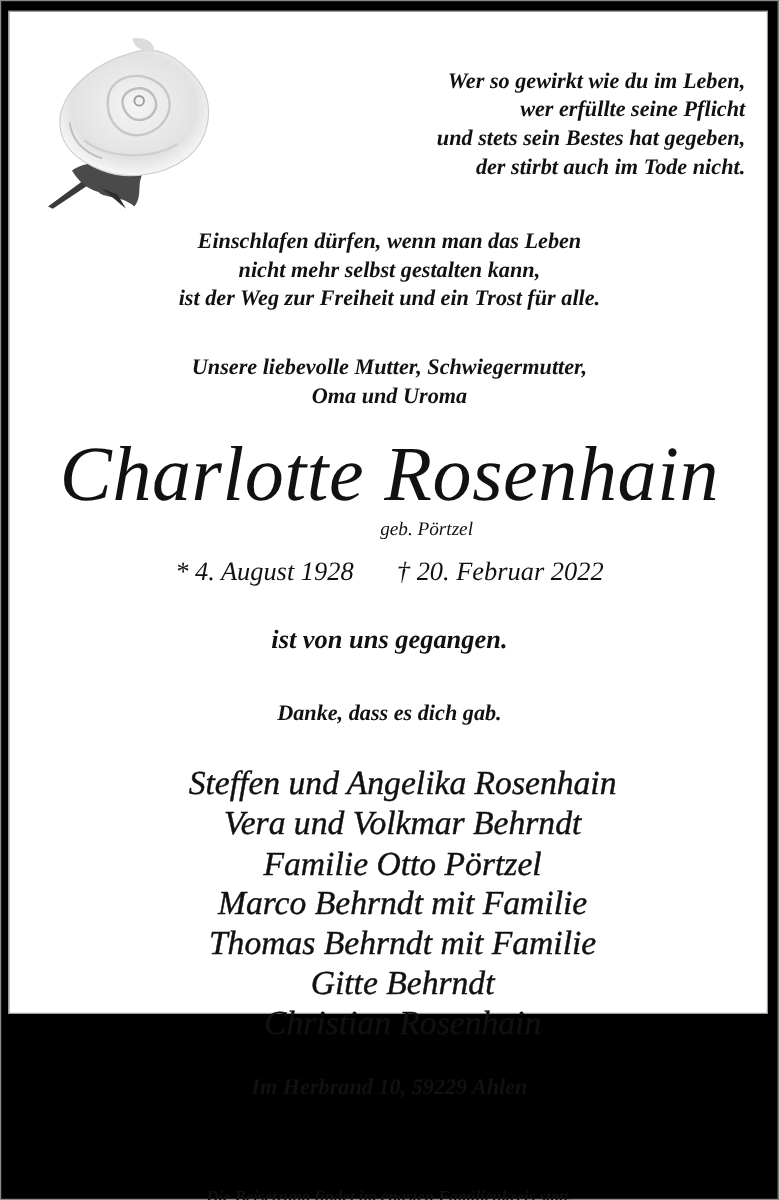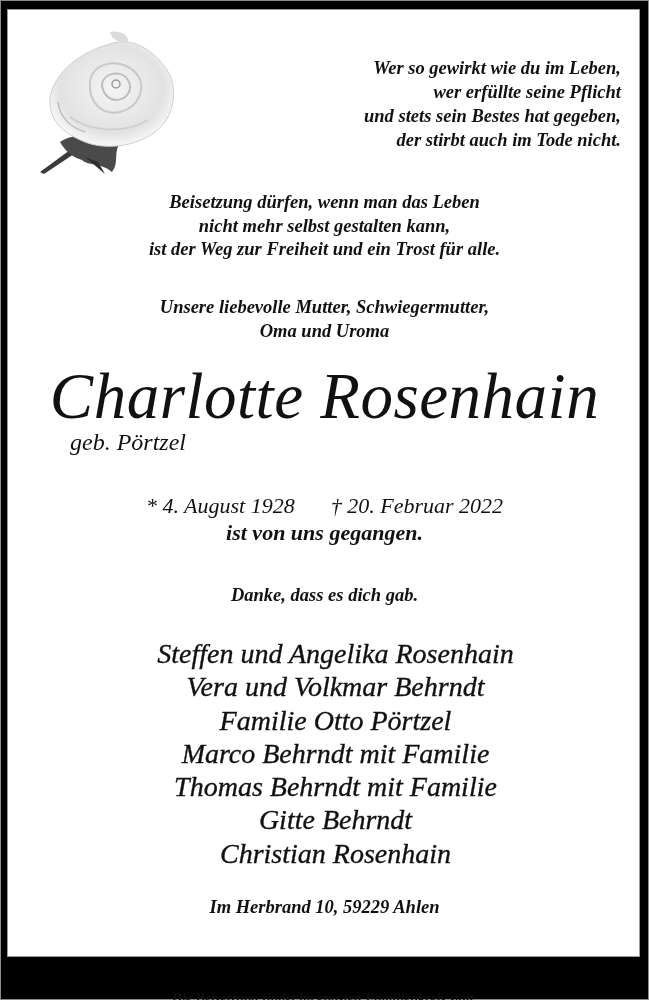--- a/index.html
+++ b/index.html
@@ -4,21 +4,21 @@
   <style>
     html, body { margin: 0; padding: 0; background: #ffffff; }
     body { width: 649px; height: 1000px; position: relative; overflow: hidden; }
     .frame {
       position: absolute; left: 0; top: 0; width: 649px; height: 1000px;
       box-sizing: border-box;
       background: #000;
       border: 1px solid #8a8a8a;
     }
     .sheet {
-      position: absolute; left: 7px; top: 9px; width: 633px; height: 948px;
+      position: absolute; left: 7px; top: 9px; width: 633px; height: 836px;
       background: #ffffff;
       border: 1px solid #9a9a9a;
       box-sizing: border-box;
     }
     .serif { font-family: "Liberation Serif", "DejaVu Serif", serif; color: #111; }
     .abs { position: absolute; }
     .center { left: 0; width: 633px; text-align: center; }
 
     .rose { position: absolute; left: 22px; top: 12px; width: 160px; height: 162px; }
 
@@ -30,26 +30,26 @@
       top: 181px; font-size: 18.5px; line-height: 23.5px; font-weight: bold; font-style: italic;
     }
     .intro {
       top: 286px; font-size: 18.5px; line-height: 23.5px; font-weight: bold; font-style: italic;
     }
     .name {
       top: 356px; font-size: 65px; line-height: 60px; font-style: italic; font-weight: normal;
       letter-spacing: 0.5px;
     }
     .maiden {
-      top: 420px; font-size: 24px; line-height: 24px; font-style: italic; left: 0; width: 633px;
-      text-align: left; padding-left: 62px; box-sizing: border-box;
+      top: 420px; font-size: 16px; line-height: 24px; font-style: italic; left: 0; width: 633px;
+      text-align: center; padding-left: 62px; box-sizing: border-box;
     }
     .dates {
       top: 452px; font-size: 22px; line-height: 28px; font-style: italic; font-weight: normal;
-      display: flex; justify-content: center; gap: 36px; margin-top: 30px;
+      display: flex; justify-content: center; gap: 36px;
     }
     .gone { top: 511px; font-size: 22px; line-height: 24px; font-weight: bold; font-style: italic; }
     .thanks { top: 573px; font-size: 18.5px; line-height: 24px; font-weight: bold; font-style: italic; }
     .mourners {
       top: 627px; font-size: 28px; line-height: 33.3px; font-style: italic; font-weight: normal; padding-left: 11px;
     }
     .mourners div { -webkit-text-stroke: 0.35px #111; }
     .address {
       top: 886px; font-size: 18.5px; line-height: 23px; font-weight: bold; font-style: italic;
     }
@@ -88,21 +88,21 @@
   </svg>
 
   <div class="poem">
     <div>Wer so gewirkt wie du im Leben,</div>
     <div>wer erfüllte seine Pflicht</div>
     <div>und stets sein Bestes hat gegeben,</div>
     <div>der stirbt auch im Tode nicht.</div>
   </div>
 
   <div class="abs center quote">
-    <div>Beisetzung dürfen, wenn man das Leben</div>
+    <div>Einschlafen dürfen, wenn man das Leben</div>
     <div>nicht mehr selbst gestalten kann,</div>
     <div>ist der Weg zur Freiheit und ein Trost für alle.</div>
   </div>
 
   <div class="abs center intro">
     <div>Unsere liebevolle Mutter, Schwiegermutter,</div>
     <div>Oma und Uroma</div>
   </div>
 
   <div class="abs center name">Charlotte Rosenhain</div>

